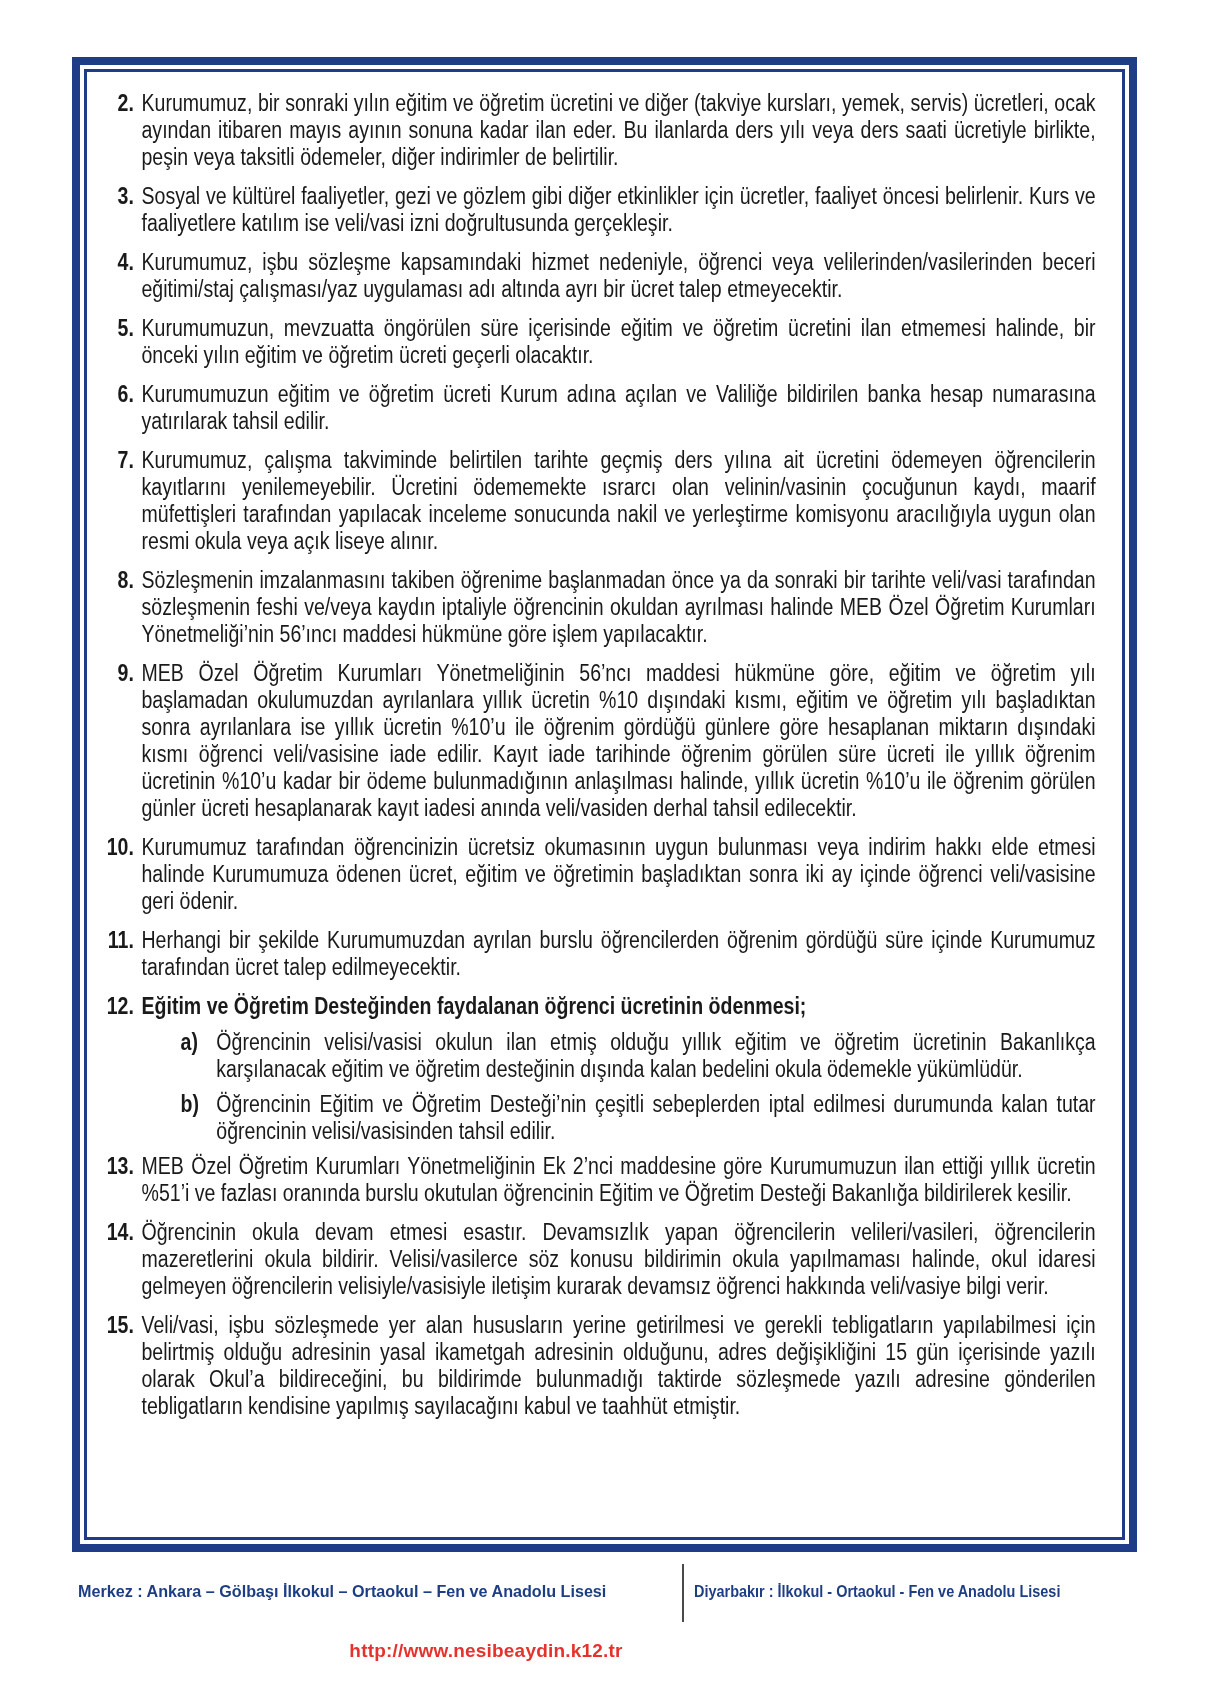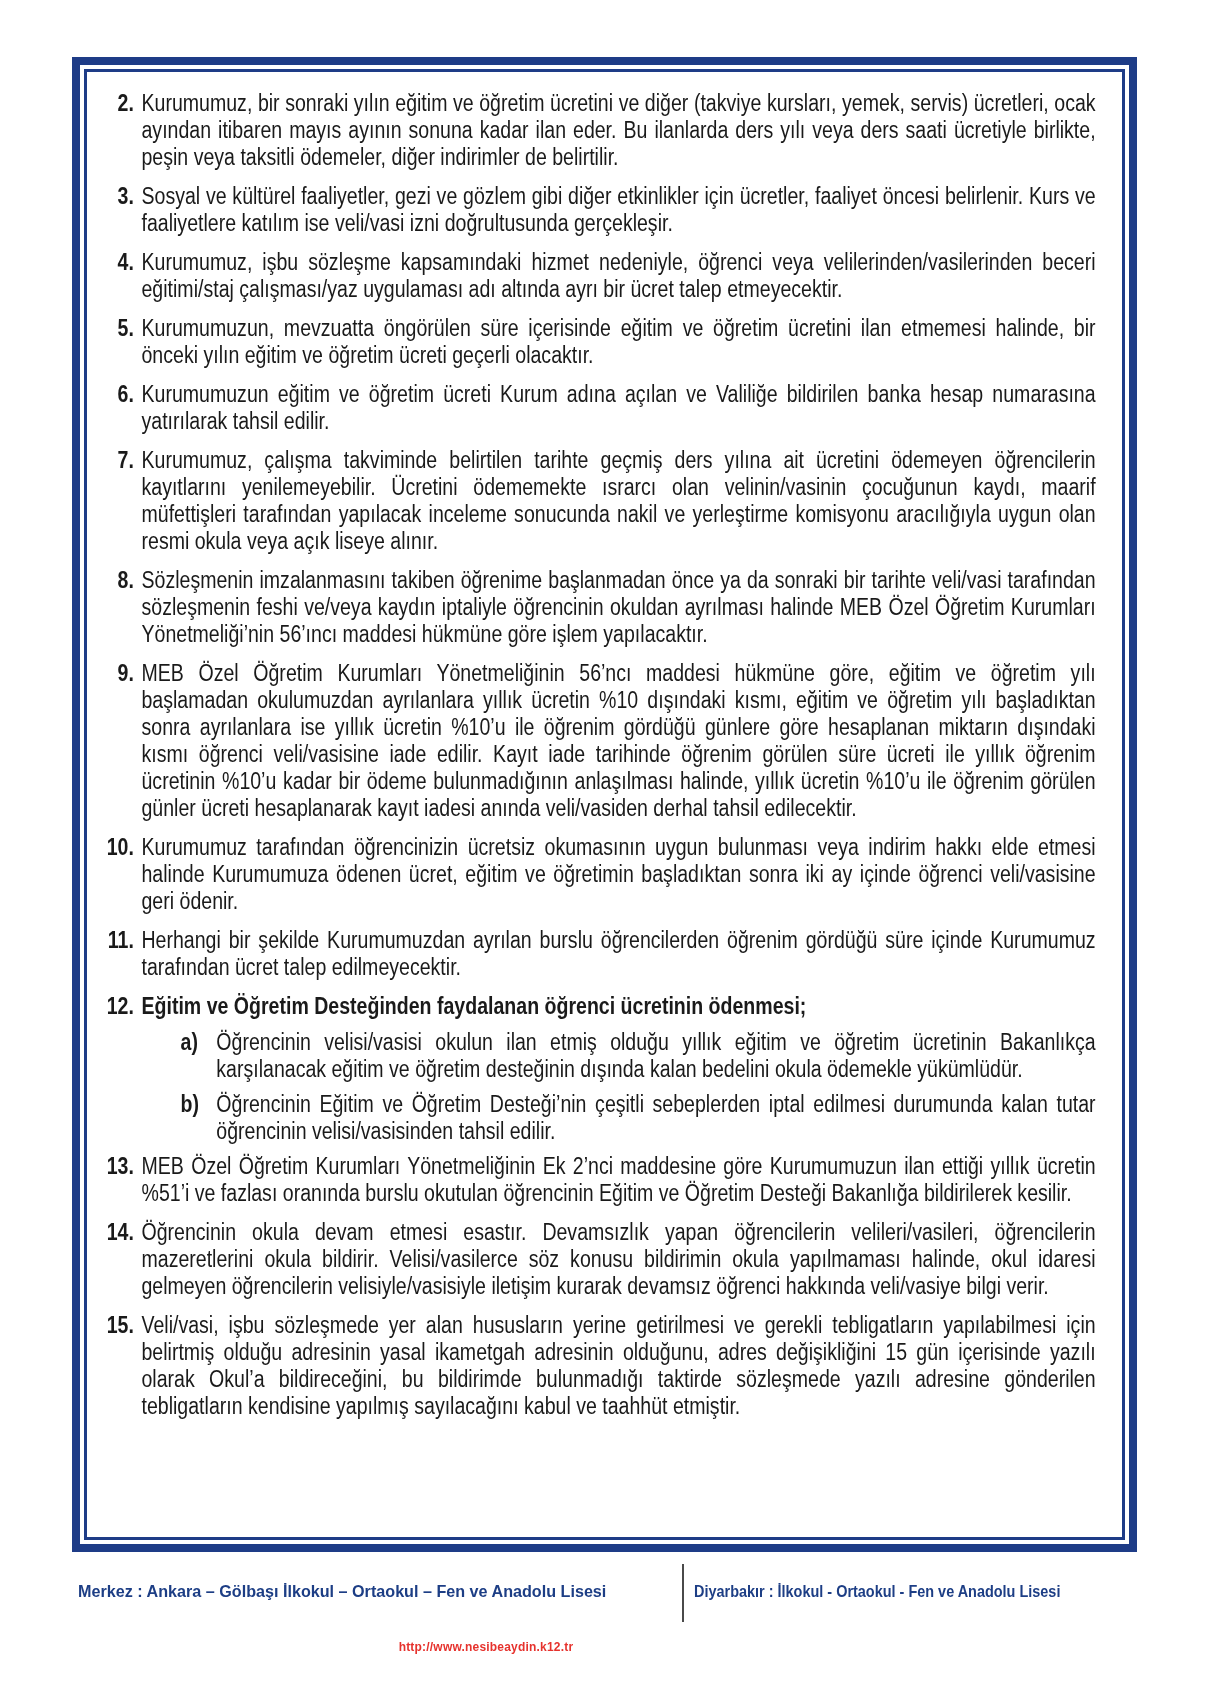--- a/index.html
+++ b/index.html
@@ -58,21 +58,21 @@
   .footer-divider{
     position:absolute;left:682px;top:1564px;width:2px;height:58px;background:#4a4a4a;
   }
   .footer-right{
     position:absolute;left:694px;top:1582px;white-space:nowrap;
     font-size:17px;font-weight:bold;color:var(--footer-blue);
     transform:scaleX(0.85);transform-origin:0 50%;
   }
   .site-url{
     position:absolute;left:0;top:1640px;width:972px;text-align:center;
-    font-size:12px;font-weight:bold;color:var(--red);
+    font-size:19px;font-weight:bold;color:var(--red);
     letter-spacing:0.2px;text-decoration:none;display:block;
   }
 </style>
 </head>
 <body>
 
 <div class="page">
   <div class="frame">
     <div class="frame-inner">
       <div class="condense">

